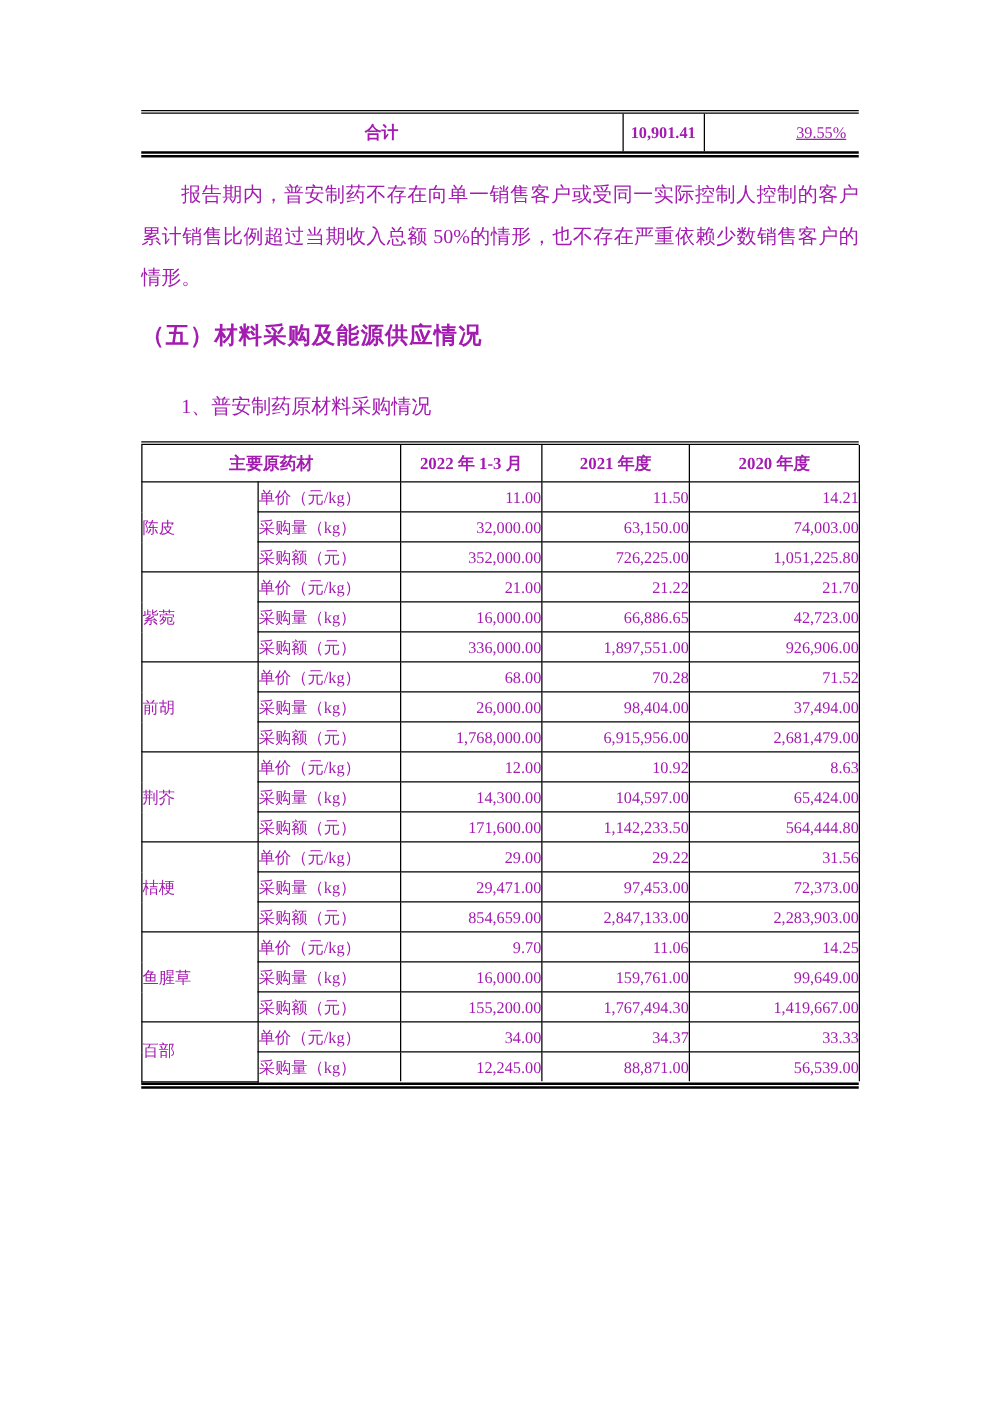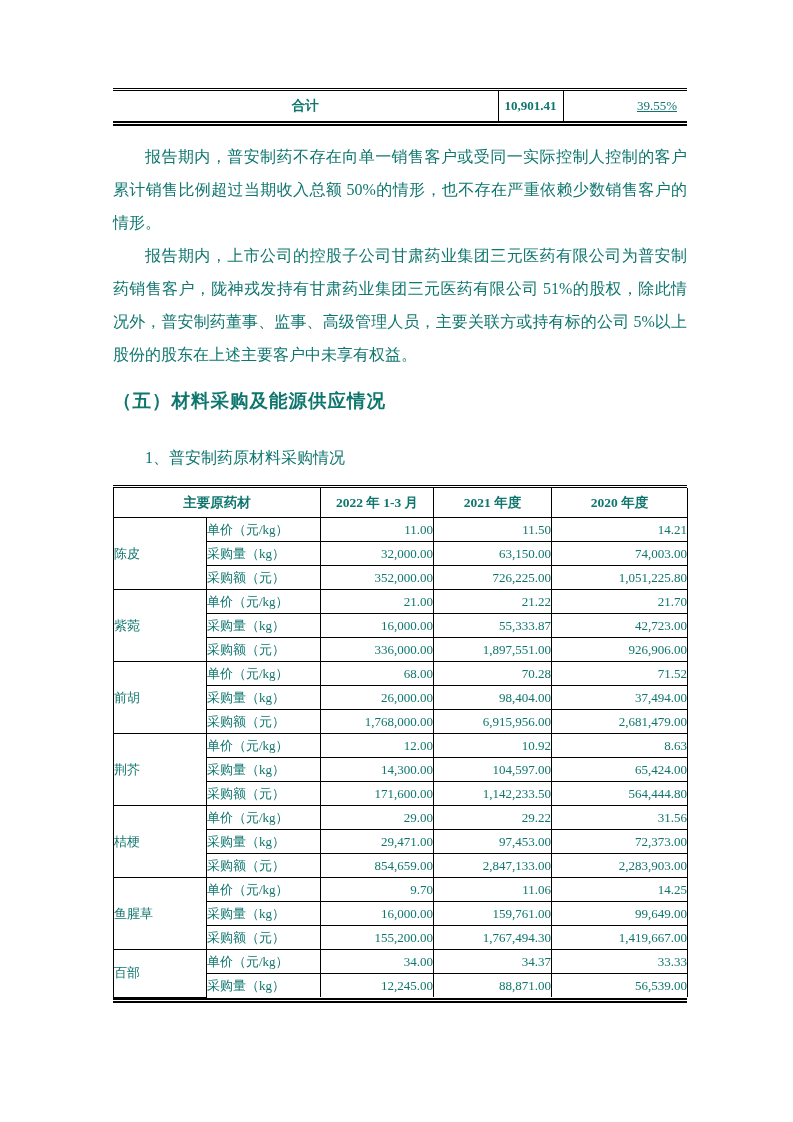--- a/index.html
+++ b/index.html
@@ -3,21 +3,21 @@
 <meta charset="utf-8">
 <style>
   html,body{margin:0;padding:0;background:#888;}
   .page{
     position:relative;
     width:793px;height:1122px;
     background:#ffffff;
     box-sizing:border-box;
     padding:88px 106px 0 113px;
     font-family:"Liberation Serif","DejaVu Serif",serif;
-    color:#0f766e;
+    color:#a21caf;
     overflow:hidden;
   }
   
   .sum-wrap{
     border-top:3px double #000;
     border-bottom:5px double #000;
     width:574px;
   }
   table.sum{
     border-collapse:collapse;
@@ -116,21 +116,20 @@
           <tr>
         <td class="total-label">合计</td>
         <td class="total-value b-l">10,901.41</td>
         <td class="total-pct b-l">39.55%</td>
       </tr>
     </tbody>
       </table>
   </div>
 
   <p class="body first">报告期内，普安制药不存在向单一销售客户或受同一实际控制人控制的客户累计销售比例超过当期收入总额 50%的情形，也不存在严重依赖少数销售客户的情形。</p>
-  <p class="body">报告期内，上市公司的控股子公司甘肃药业集团三元医药有限公司为普安制药销售客户，陇神戎发持有甘肃药业集团三元医药有限公司 51%的股权，除此情况外，普安制药董事、监事、高级管理人员，主要关联方或持有标的公司 5%以上股份的股东在上述主要客户中未享有权益。</p>
 
   <h2 class="sec">（五）材料采购及能源供应情况</h2>
   <p class="item">1、普安制药原材料采购情况</p>
 
   <div class="mat-wrap">
     <table class="mat">
       <colgroup>
         <col style="width:93px">
           <col style="width:114px">
           <col style="width:113px">
@@ -172,21 +171,21 @@
         <tr class="gsep">
           <td class="matname" rowspan="3">紫菀</td>
           <td class="metric">单价（元/kg）</td>
           <td class="val">21.00</td>
           <td class="val">21.22</td>
           <td class="val">21.70</td>
         </tr>
         <tr>
           <td class="metric">采购量（kg）</td>
           <td class="val">16,000.00</td>
-          <td class="val">55,333.87</td>
+          <td class="val">66,886.65</td>
           <td class="val">42,723.00</td>
         </tr>
         <tr>
           <td class="metric">采购额（元）</td>
           <td class="val">336,000.00</td>
           <td class="val">1,897,551.00</td>
           <td class="val">926,906.00</td>
         </tr>
       </tbody>
 

